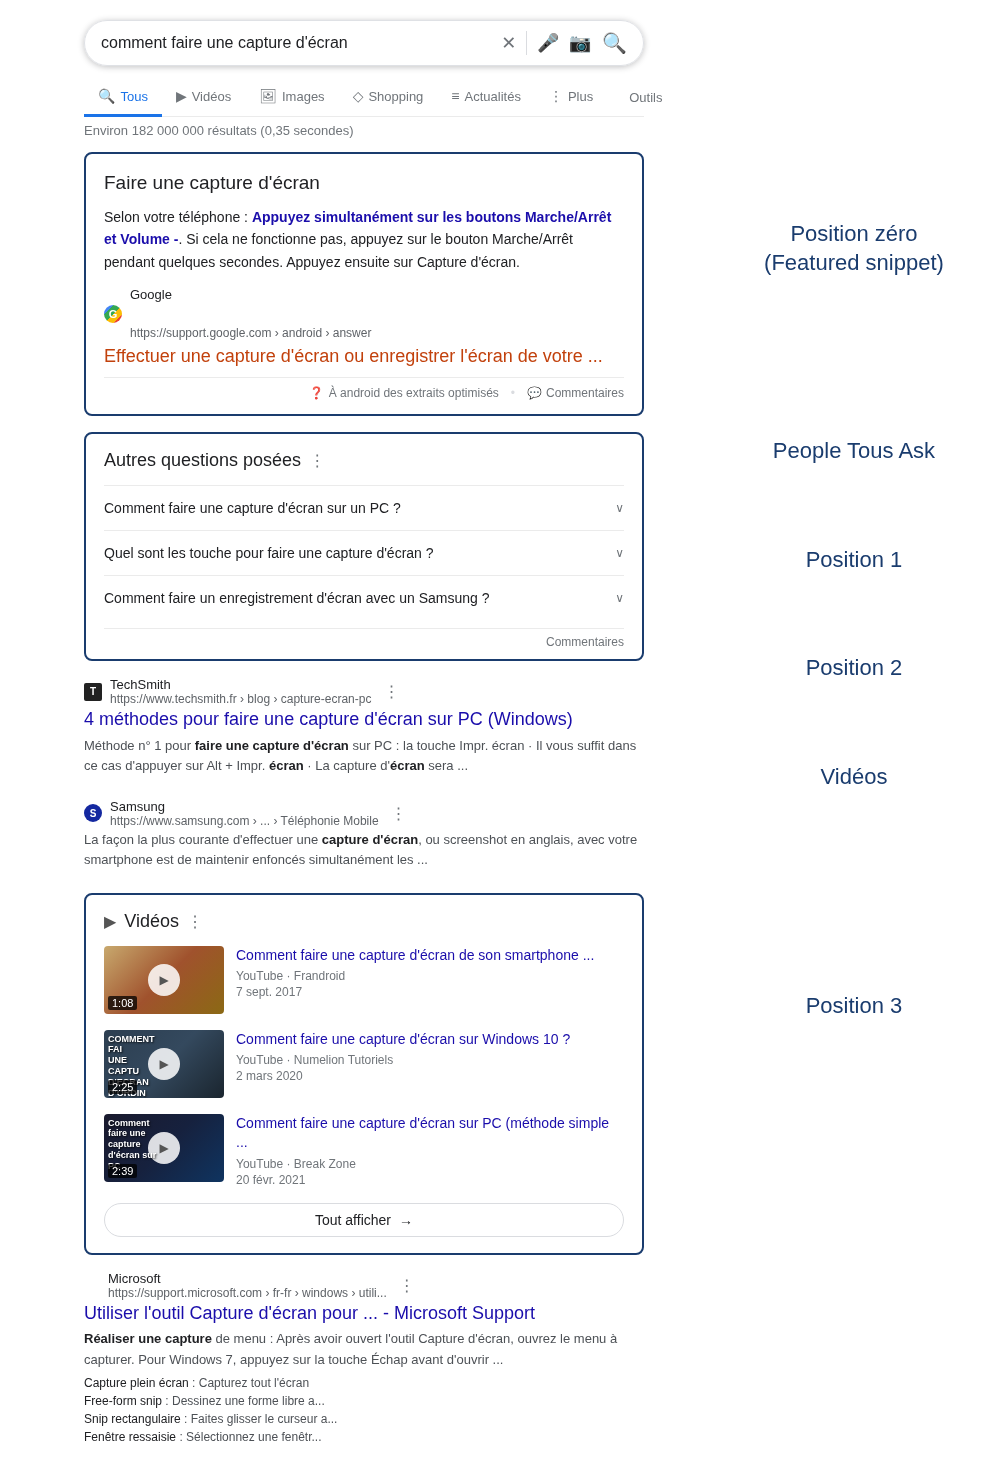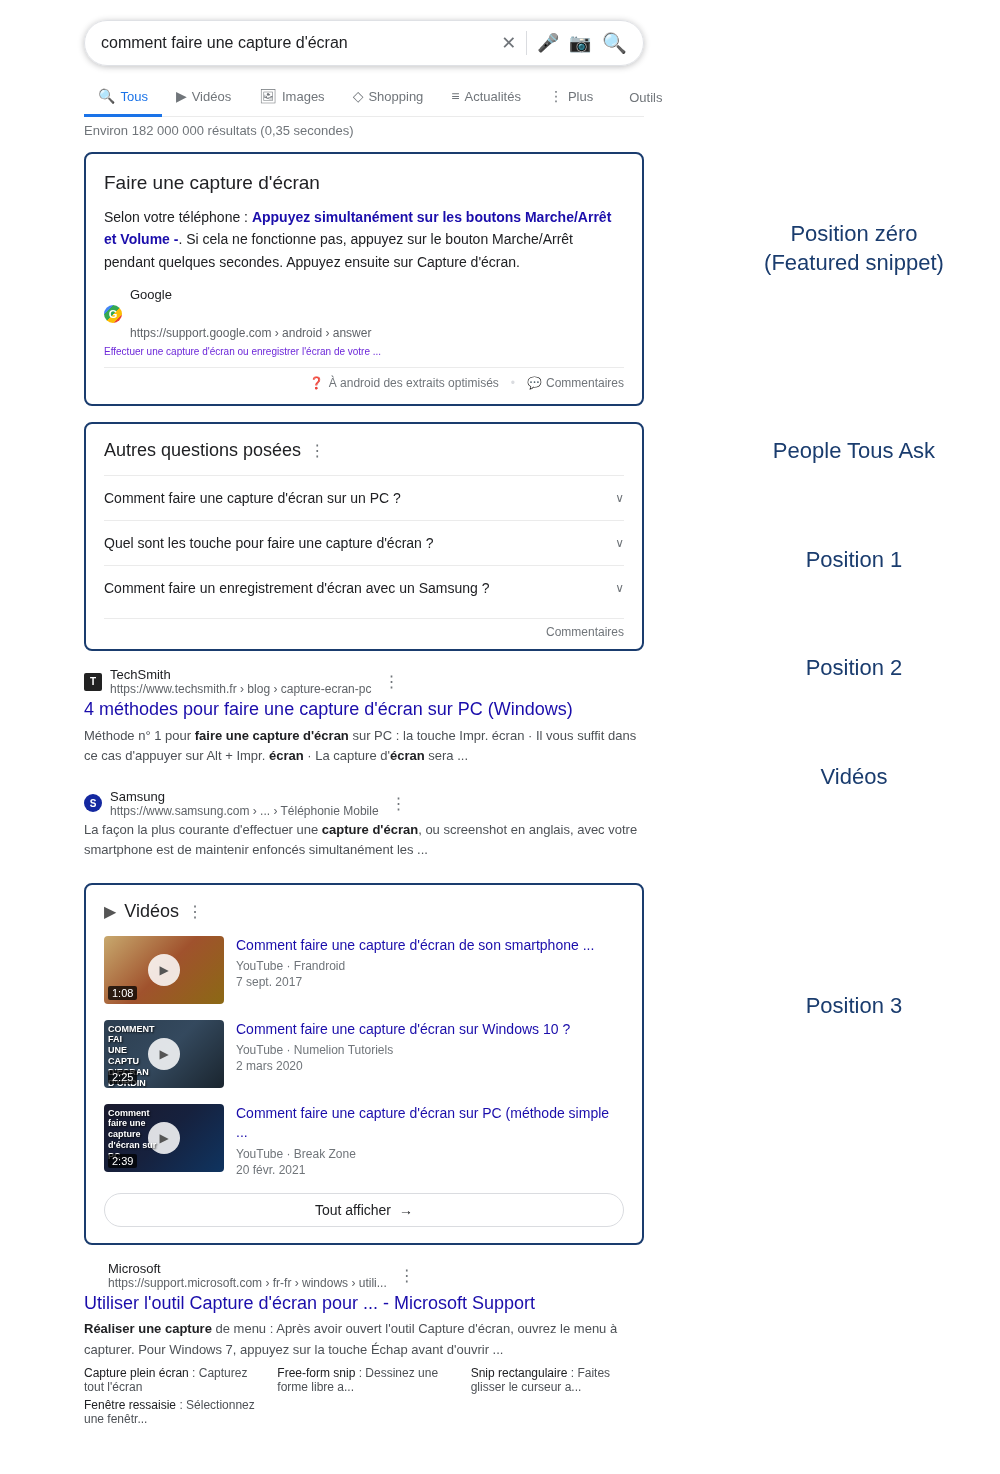--- a/index.html
+++ b/index.html
@@ -161,22 +161,22 @@
     .snippet-source-name {
       font-size: 13px;
       color: #202124;
       font-weight: 500;
     }
     .snippet-source-url {
       font-size: 12px;
       color: #5f6368;
     }
     .snippet-link {
-      font-size: 10px;
-      color: #6d28d9;
+      font-size: 18px;
+      color: #c2410c;
       text-decoration: none;
       display: block;
       margin-bottom: 10px;
     }
     .snippet-footer {
       display: flex;
       align-items: center;
       justify-content: flex-end;
       gap: 12px;
       font-size: 12px;
@@ -366,21 +366,21 @@
       cursor: pointer;
       margin-top: 8px;
     }
 
     
     .microsoft-result {
       margin-bottom: 22px;
     }
     .ms-features {
       display: grid;
-      grid-template-columns: 1fr 1fr 1fr;
+      grid-template-columns: 1fr;
       gap: 4px 20px;
       margin-top: 6px;
     }
     .ms-feature-item {
       font-size: 12px;
       color: #4d5156;
     }
     .ms-feature-item strong { color: #202124; font-weight: 500; }
 
     

